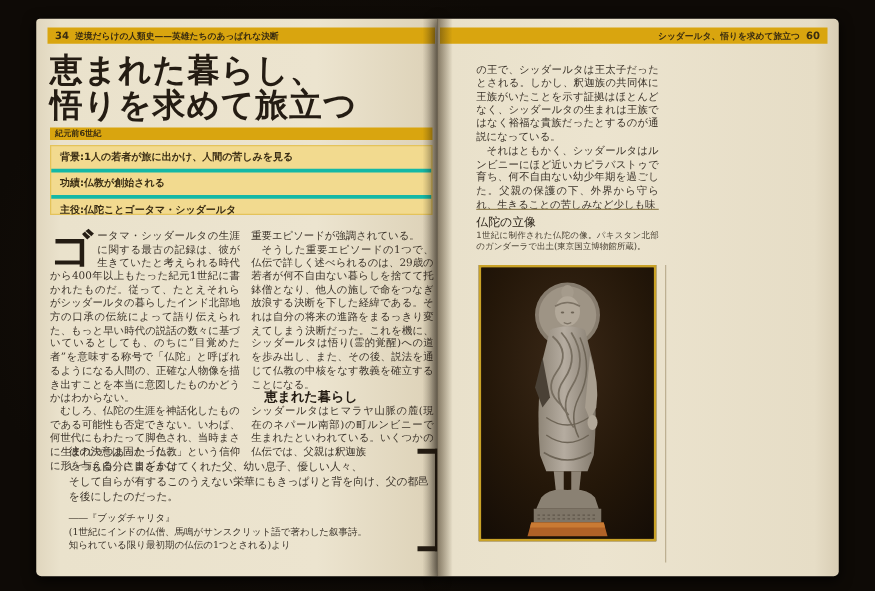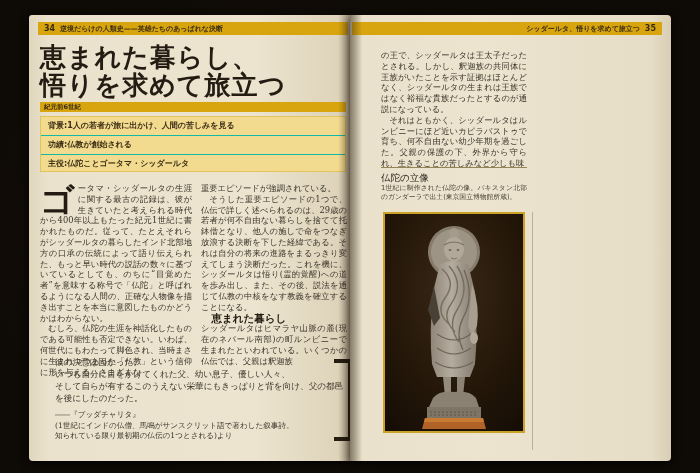--- a/index.html
+++ b/index.html
@@ -26,21 +26,21 @@
   .lp-title{position:absolute;left:11px;top:28px;width:300px;
     font-family:"DejaVu Sans","Liberation Sans",sans-serif;font-weight:bold;
     font-size:26px;line-height:28px;letter-spacing:1px;color:#241c13;}
   .era-bar{position:absolute;left:11px;top:87px;width:306px;height:10px;background:#d9a50f;
     font-family:"DejaVu Sans","Liberation Sans",sans-serif;font-size:6.5px;line-height:10px;
     font-weight:bold;color:#3a2c10;padding-left:4px;box-sizing:border-box;}
   .infobox{position:absolute;left:11px;top:101px;width:306px;height:56px;
     background:#f2da8f;border:1px solid #e4c35a;box-sizing:border-box;}
   .inforow{height:18px;line-height:18px;padding-left:7px;
     font-family:"DejaVu Sans","Liberation Sans",sans-serif;font-size:8px;
-    font-weight:bold;color:#3a2d14;border-bottom:1px solid #14b8a6;white-space:nowrap;}
+    font-weight:bold;color:#3a2d14;border-bottom:3px solid #14b8a6;white-space:nowrap;}
   .inforow:last-child{border-bottom:none;}
   
   .bodytext{position:absolute;font-size:8.3px;line-height:10.8px;color:#3b332a;
     text-align:justify;text-justify:inter-character;}
   .bodytext p{margin:0;text-indent:1em;}
   .bodytext p.noindent{text-indent:0;}
   .dropcap{float:left;font-family:"DejaVu Sans","Liberation Sans",sans-serif;
     font-size:34px;line-height:30px;font-weight:bold;color:#241c13;padding:2px 3px 0 0;}
   .subhead{font-family:"DejaVu Sans","Liberation Sans",sans-serif;font-weight:bold;
     font-size:10.5px;color:#241c13;margin:6px 0 3px 0;text-indent:0;}
@@ -103,21 +103,21 @@
         <div>――『ブッダチャリタ』</div>
         <div>(1世紀にインドの仏僧、馬鳴がサンスクリット語で著わした叙事詩。</div>
         <div>知られている限り最初期の仏伝の1つとされる)より</div>
       </div>
     </div>
     <div class="bigbracket"></div>
   </div>
 
   <div class="page right">
 
-    <div class="runhead" style="left:2px;width:310px;text-align:right;padding-right:6px;box-sizing:border-box;"><span>シッダールタ、悟りを求めて旅立つ</span>&nbsp;&nbsp;<span class="num">35</span></div>
+    <div class="runhead" style="left:2px;width:310px;text-align:right;padding-right:6px;box-sizing:border-box;"><span>シッダールタ、悟りを求めて旅立つ</span>&nbsp;&nbsp;<span class="num">60</span></div>
 
     <div class="bodytext" style="left:31px;top:35px;width:146px;">
       <p class="noindent">の王で、シッダールタは王太子だったとされる。しかし、釈迦族の共同体に王族がいたことを示す証拠はほとんどなく、シッダールタの生まれは王族ではなく裕福な貴族だったとするのが通説になっている。</p>
       <p>それはともかく、シッダールタはルンビニーにほど近いカピラバストゥで育ち、何不自由ない幼少年期を過ごした。父親の保護の下、外界から守られ、生きることの苦しみなど少しも味</p>
     </div>
 
     <div class="figure-rule"></div>
     <div class="figcap-title">仏陀の立像</div>
     <div class="figcap-text">1世紀に制作された仏陀の像。パキスタン北部のガンダーラで出土(東京国立博物館所蔵)。</div>
 

